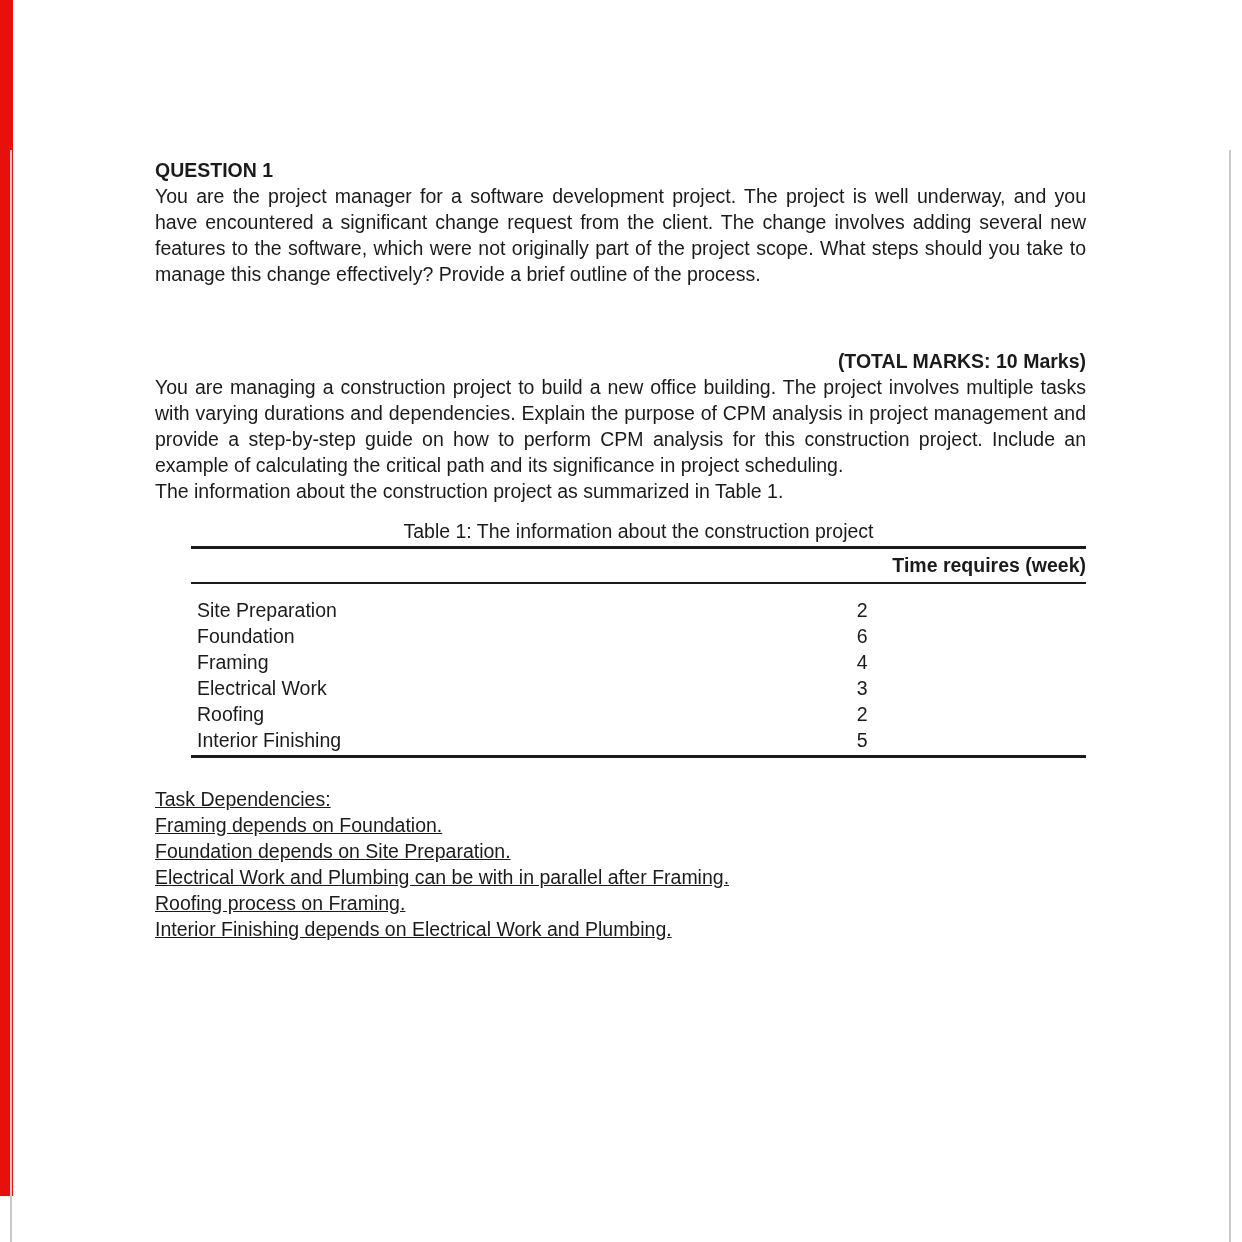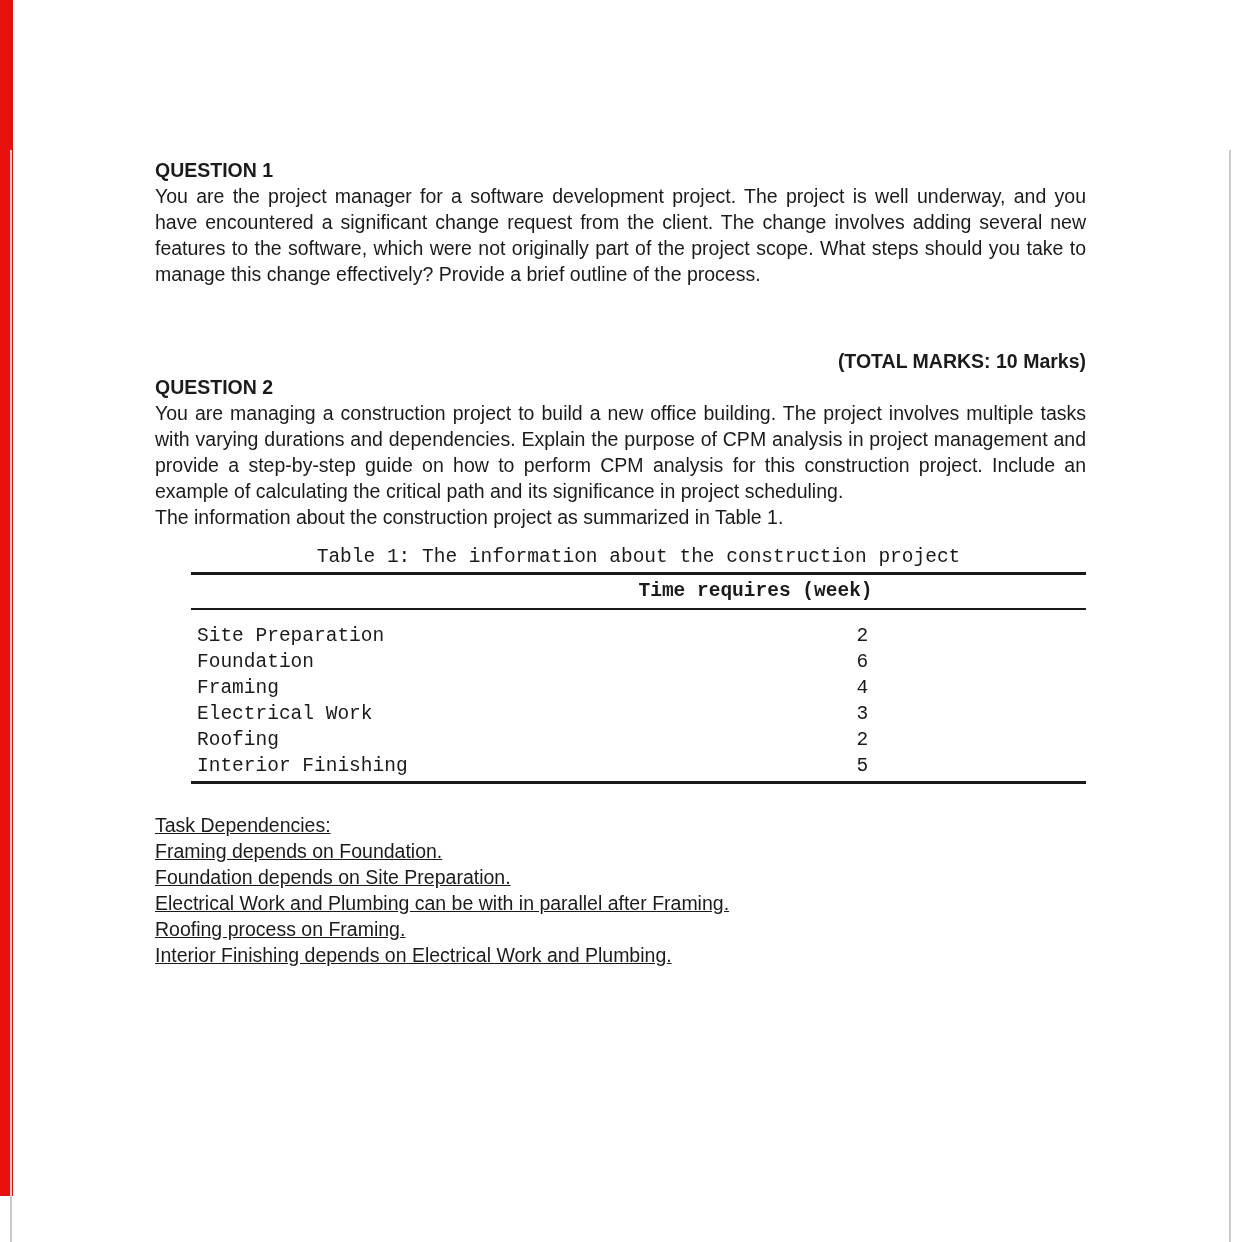--- a/index.html
+++ b/index.html
@@ -43,21 +43,20 @@
     text-align: right;
     margin-top: 61px;
   }
 
   .table-note { margin-top: 0; }
 
   .table-wrap {
     margin-top: 14px;
     margin-left: 36px;
     width: 895px;
-    font-family: Liberation Mono, monospace;
   }
   .table-caption {
     text-align: center;
     margin-bottom: 2px;
   }
   table.info-table {
     width: 100%;
     border-collapse: collapse;
     border-top: 3px solid #1a1a1a;
     border-bottom: 3px solid #1a1a1a;
@@ -68,42 +67,41 @@
     border-bottom: 2px solid #1a1a1a;
   }
   table.info-table th,
   table.info-table td {
     padding: 0;
     vertical-align: middle;
     font-weight: normal;
   }
   table.info-table th { padding: 3px 0 4px 0; }
   .task-col  { width: 50%; text-align: left; padding-left: 6px !important; }
-  .time-col  { width: 50%; text-align: left; font-weight: bold !important; }
+  .time-col  { width: 50%; text-align: right; font-weight: bold !important; }
   td.weeks   { text-align: center; }
   tbody tr:first-child td { padding-top: 13px; }
   tbody tr:last-child td  { padding-bottom: 2px; }
 
   .deps { margin-top: 28px; text-decoration: underline; }
 </style>
 </head>
 <body>
 
 <div class="red-bar"></div>
 <div class="edge-line edge-left"></div>
 <div class="edge-line edge-right"></div>
 
 <div class="content">
 
   <div class="heading">QUESTION 1</div>
   <div class="para">You are the project manager for a software development project. The project is well underway, and you have encountered a significant change request from the client. The change involves adding several new features to the software, which were not originally part of the project scope. What steps should you take to manage this change effectively? Provide a brief outline of the process.</div>
 
   <div class="marks-line">(TOTAL MARKS: 10 Marks)</div>
 
-  <div class="heading">QUESTION 2</div>
   <div class="para">You are managing a construction project to build a new office building. The project involves multiple tasks with varying durations and dependencies. Explain the purpose of CPM analysis in project management and provide a step-by-step guide on how to perform CPM analysis for this construction project. Include an example of calculating the critical path and its significance in project scheduling.</div>
   <div class="table-note">The information about the construction project as summarized in Table 1.</div>
 
   <div class="table-wrap">
     <div class="table-caption">Table 1: The information about the construction project</div>
     <table class="info-table">
       <thead>
         <tr>
           <th class="task-col"></th>
           <th class="time-col">Time requires (week)</th>

